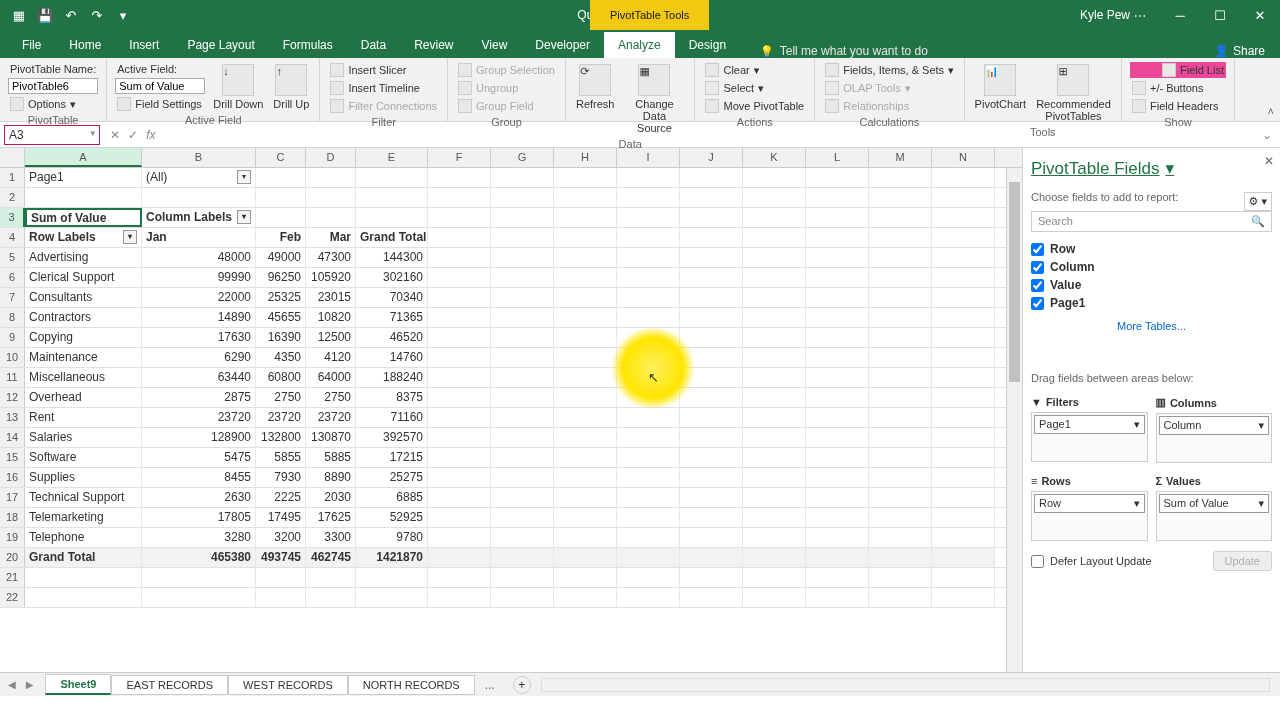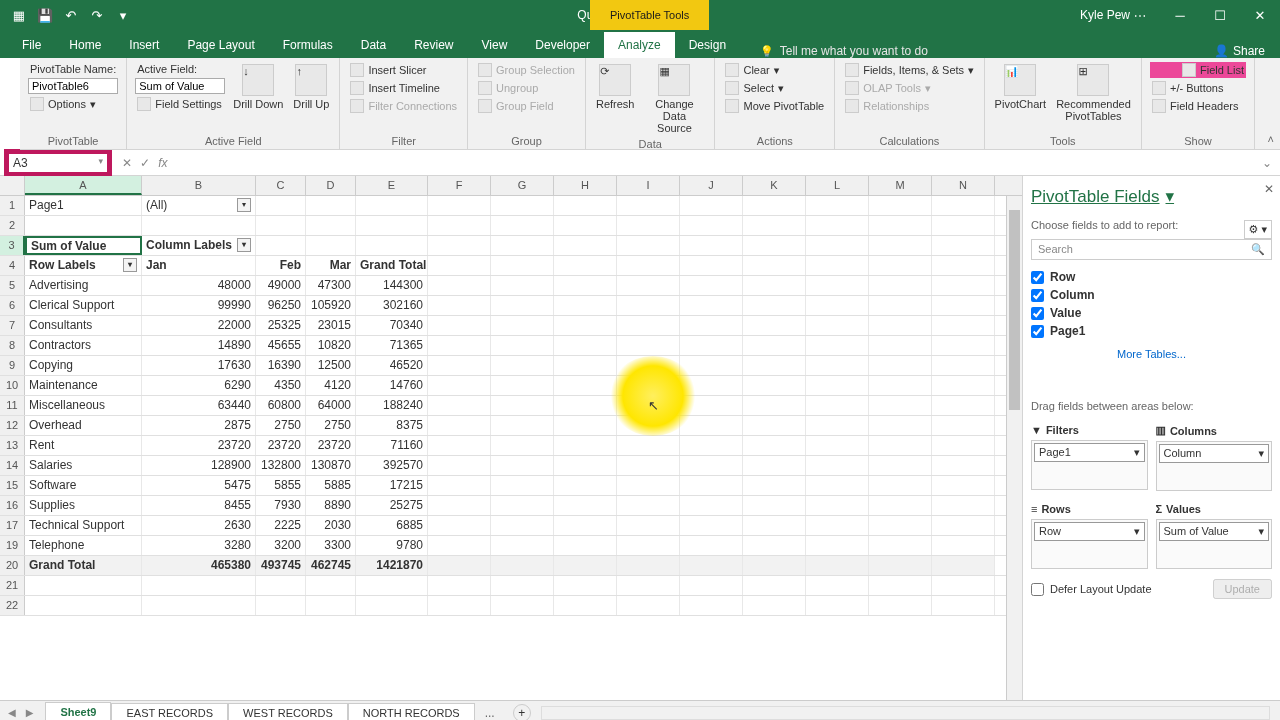--- a/index.html
+++ b/index.html
@@ -18,36 +18,36 @@
 
 .ribbon-tabs { height: 28px; background: #217346; display: flex; align-items: flex-end; padding-left: 8px; }
 .ribbon-tabs .tab { padding: 6px 14px; color: #fff; font-size: 12px; cursor: pointer; }
 .ribbon-tabs .tab.contextual { background: #217346; }
 .ribbon-tabs .tab.active { background: #fff; color: #217346; margin-top: 20px; }
 .ribbon-tabs .tellme { margin-left: 20px; color: #e5e5e5; display: flex; align-items: center; gap: 6px; }
 .ribbon-tabs .tellme::before { content: "💡"; font-size: 11px; }
 .ribbon-tabs .share { margin-left: auto; margin-right: 15px; color: #fff; display: flex; align-items: center; gap: 4px; }
 
 
-.ribbon-body { height: 92px; background: #f1f1f1; border-bottom: 1px solid #d4d4d4; display: flex; position: relative; margin-left: 20px; }
+.ribbon-body { height: 64px; background: #f1f1f1; border-bottom: 1px solid #d4d4d4; display: flex; position: relative; }
 .ribbon-group { border-right: 1px solid #d4d4d4; padding: 4px 8px 0 8px; display: flex; flex-direction: column; }
 .ribbon-group .group-content { flex: 1; display: flex; align-items: flex-start; gap: 6px; }
 .ribbon-group .group-label { text-align: center; font-size: 11px; color: #666; padding: 2px 0; }
 .ribbon-group .vbtn { display: flex; flex-direction: column; align-items: center; gap: 2px; font-size: 11px; cursor: pointer; padding: 2px; }
 .ribbon-group .vbtn .ic { width: 32px; height: 32px; background: #e8e8e8; border: 1px solid #ccc; }
 .ribbon-group .stack { display: flex; flex-direction: column; gap: 2px; }
 .ribbon-group .stack-item { display: flex; align-items: center; gap: 4px; font-size: 11px; cursor: pointer; padding: 1px 2px; white-space: nowrap; }
 .ribbon-group .stack-item .sic { width: 14px; height: 14px; background: #e8e8e8; border: 1px solid #ccc; display: inline-block; }
 .ribbon-group .stack-item.disabled { color: #aaa; }
 .ribbon-group input.tiny { width: 90px; font-size: 11px; border: 1px solid #ababab; padding: 1px 3px; }
 .ribbon-collapse { position: absolute; right: 6px; bottom: 4px; font-size: 11px; color: #666; cursor: pointer; }
 
 
 .formula-bar { height: 26px; border-bottom: 1px solid #d4d4d4; display: flex; align-items: center; }
-.name-box { width: 108px; border: 5px solid #be185d; margin: 2px 4px; padding: 2px 4px; font-size: 12px; display: flex; justify-content: space-between; }
+.name-box { width: 96px; border: 1px solid #be185d; margin: 2px 4px; padding: 2px 4px; font-size: 12px; display: flex; justify-content: space-between; }
 .name-box::after { content: "▾"; color: #888; font-size: 9px; }
 .fx-area { display: flex; align-items: center; gap: 8px; padding: 0 6px; color: #888; }
 .formula-input { flex: 1; border: none; padding: 2px 6px; font-size: 12px; }
 
 
 .main { display: flex; height: 524px; }
 .grid-area { flex: 1; display: flex; flex-direction: column; position: relative; }
 .col-headers { display: flex; height: 20px; background: #f0f0f0; border-bottom: 1px solid #ccc; }
 .col-headers .corner { width: 25px; border-right: 1px solid #ccc; background: #f0f0f0; }
 .col-headers .ch { border-right: 1px solid #ccc; text-align: center; font-size: 11px; line-height: 19px; color: #555; }
@@ -607,20 +607,37 @@
           <div class="cell wG"></div>
           <div class="cell wH"></div>
           <div class="cell wI"></div>
           <div class="cell wJ"></div>
           <div class="cell wK"></div>
           <div class="cell wL"></div>
           <div class="cell wM"></div>
           <div class="cell wN"></div>
         </div>
         <div class="grid-row">
+          <div class="rh">18</div>
+          <div class="cell wA">Telemarketing</div>
+          <div class="cell wB num">17805</div>
+          <div class="cell wC num">17495</div>
+          <div class="cell wD num">17625</div>
+          <div class="cell wE num">52925</div>
+          <div class="cell wF"></div>
+          <div class="cell wG"></div>
+          <div class="cell wH"></div>
+          <div class="cell wI"></div>
+          <div class="cell wJ"></div>
+          <div class="cell wK"></div>
+          <div class="cell wL"></div>
+          <div class="cell wM"></div>
+          <div class="cell wN"></div>
+        </div>
+        <div class="grid-row">
           <div class="rh">19</div>
           <div class="cell wA">Telephone</div>
           <div class="cell wB num">3280</div>
           <div class="cell wC num">3200</div>
           <div class="cell wD num">3300</div>
           <div class="cell wE num">9780</div>
           <div class="cell wF"></div>
           <div class="cell wG"></div>
           <div class="cell wH"></div>
           <div class="cell wI"></div>

